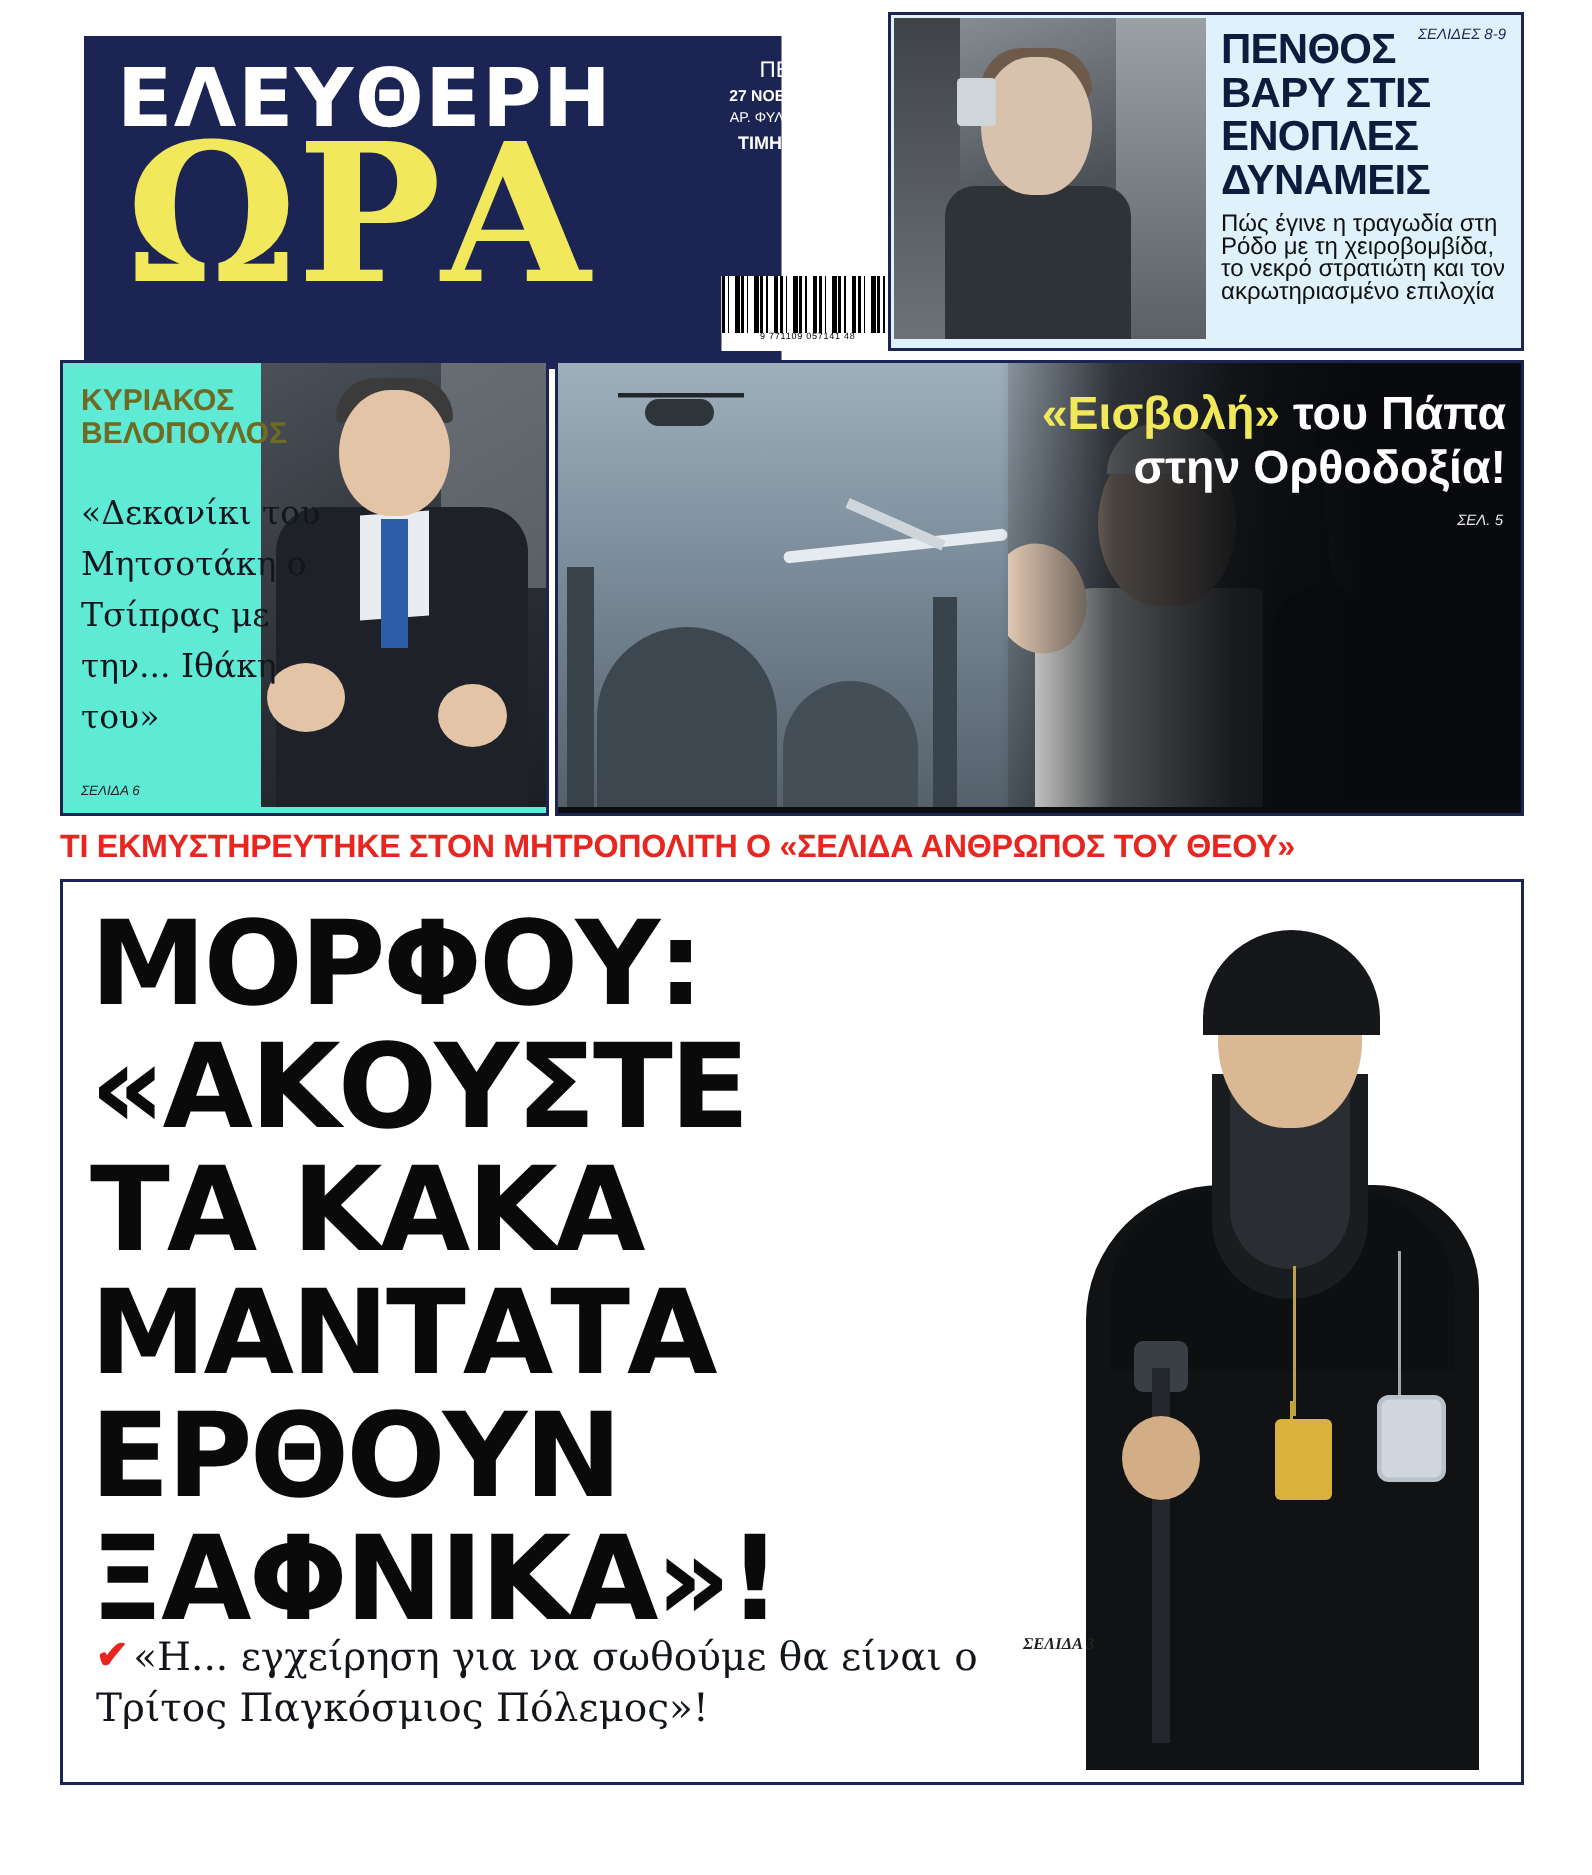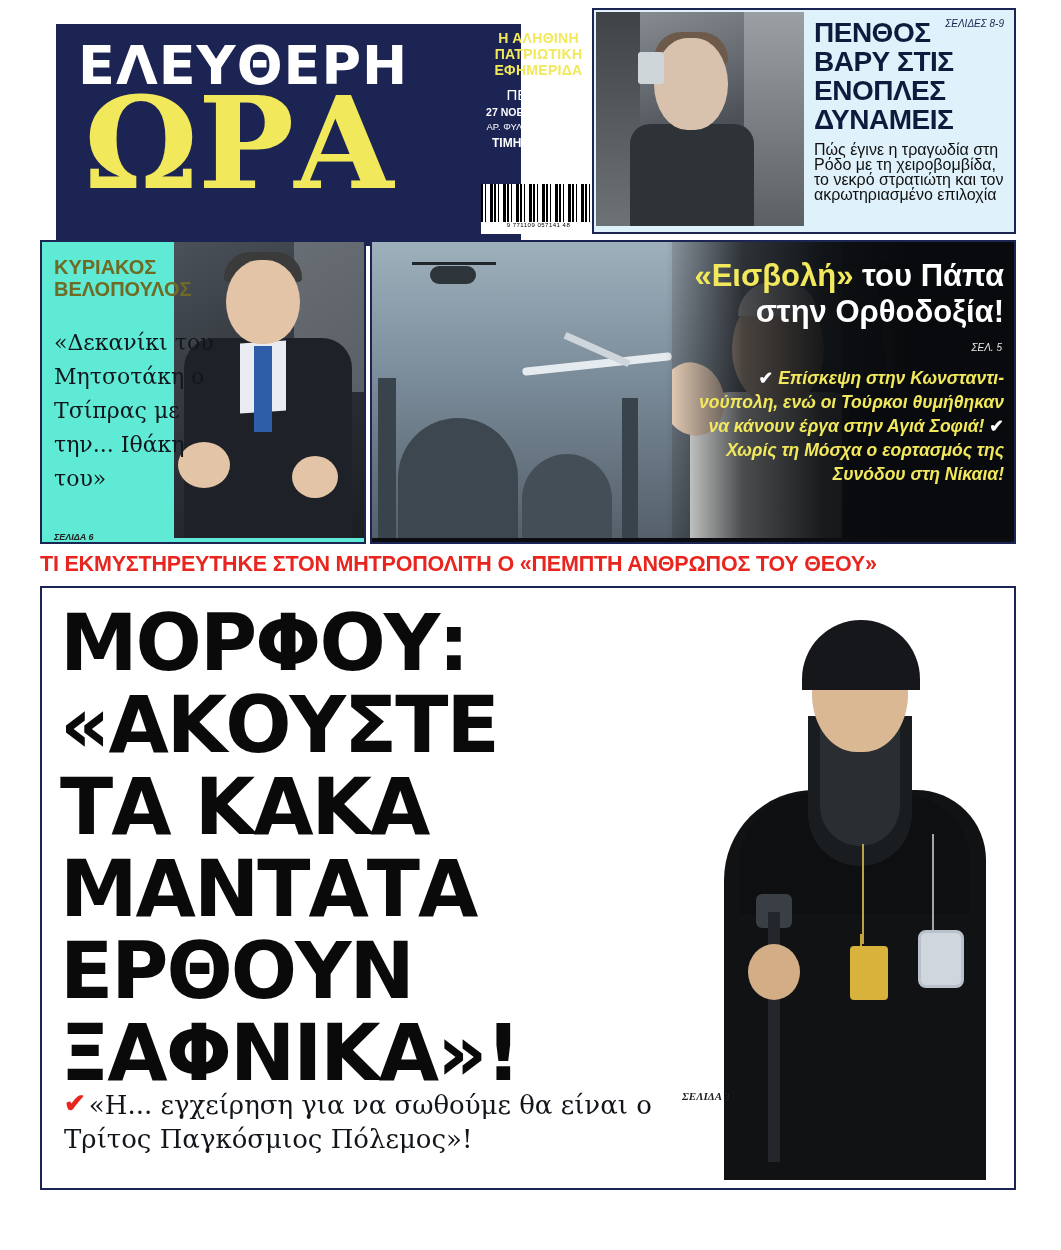--- a/index.html
+++ b/index.html
@@ -45,21 +45,21 @@
   .vp-wall{position:absolute;right:0;top:0;width:70px;height:150px;background:#8d939a;opacity:.5;}
   .vp-head{position:absolute;left:52px;top:18px;width:74px;height:84px;border-radius:48%/52%;background:#e3c4a6;}
   .vp-hair{position:absolute;left:50px;top:10px;width:78px;height:30px;border-radius:40px 40px 6px 6px;background:#3b3b3b;}
   .vp-suit{position:absolute;left:10px;top:96px;width:168px;height:200px;background:#1e2228;border-radius:30px 30px 0 0;}
   .vp-shirt{position:absolute;left:66px;top:100px;width:46px;height:70px;background:#e9edf1;transform:skewY(-4deg);}
   .vp-tie{position:absolute;left:80px;top:104px;width:18px;height:86px;background:#2e5ea8;}
   .vp-hand{position:absolute;left:4px;top:200px;width:52px;height:46px;border-radius:50%;background:#e3c4a6;}
   .vp-hand2{position:absolute;left:118px;top:214px;width:46px;height:42px;border-radius:50%;background:#e3c4a6;}
   .velo-name{position:absolute;left:12px;top:14px;width:150px;font-size:20px;line-height:22px;font-weight:bold;color:#6f6a24;}
   .velo-quote{position:absolute;left:12px;top:84px;width:160px;font-size:22px;line-height:34px;color:#11161c;font-family:"DejaVu Serif",serif;}
-  .velo-page{position:absolute;left:12px;bottom:0;font-size:9px;font-style:italic;font-weight:bold;color:#222;}
+  .velo-page{position:absolute;left:12px;bottom:10px;font-size:9px;font-style:italic;font-weight:normal;color:#222;}
 
   
   .pope{position:absolute;left:370px;top:240px;width:642px;height:300px;border:2px solid #1b2453;overflow:hidden;background:#0b0d10;}
   .pope-photo{position:absolute;left:0;top:0;width:330px;height:296px;overflow:hidden;}
   .pp-sky{position:absolute;inset:0;background:linear-gradient(180deg,#9fb0bd 0%,#7b8c9a 45%,#55606b 100%);}
   .pp-dome{position:absolute;left:26px;bottom:0;width:120px;height:120px;border-radius:60px 60px 0 0;background:#3c4750;}
   .pp-dome2{position:absolute;left:150px;bottom:0;width:90px;height:84px;border-radius:45px 45px 0 0;background:#434e57;}
   .pp-tower{position:absolute;left:6px;bottom:0;width:18px;height:160px;background:#39434b;}
   .pp-tower2{position:absolute;left:250px;bottom:0;width:16px;height:140px;background:#39434b;}
   .pp-plane{position:absolute;left:150px;top:118px;width:150px;height:8px;background:#e6ebef;transform:rotate(-6deg);border-radius:4px;}
@@ -118,21 +118,20 @@
 <body>
 
 <div class="page">
 
   <div class="masthead">
     <div class="logo-wrap">
       <div class="logo-top">ΕΛΕΥΘΕΡΗ</div>
       <div class="logo-bottom">ΩΡΑ</div>
     </div>
     <div class="head-right">
-      <div class="hr-l1">Η ΑΛΗΘΙΝΗ ΠΑΤΡΙΩΤΙΚΗ ΕΦΗΜΕΡΙΔΑ</div>
       <div class="hr-date">ΠΕΜΠΤΗ</div>
       <div class="hr-date2">27 ΝΟΕΜΒΡΙΟΥ 2025</div>
       <div class="hr-iss">ΑΡ. ΦΥΛΛΟΥ 6786 (13386)</div>
       <div class="hr-price">ΤΙΜΗ 1,20 ΕΥΡΩ</div>
     </div>
     <div class="barcode">
       <div class="bars"></div>
       <div class="num">9 771109 057141      48</div>
     </div>
   </div>
@@ -197,30 +196,24 @@
         <div class="pr-face"></div>
         <div class="pr-hat"></div>
     </div>
     <div class="pope-overlay"></div>
     <div class="pope-title">
       <em>«Εισβολή»</em>
       <span>του Πάπα</span><br>
       <span>στην Ορθοδοξία!</span>
     </div>
     <div class="pope-sel">ΣΕΛ. 5</div>
-    <div class="pope-bullets">
-      <span class="tick">✔</span>
-      <span>Επίσκεψη στην Κωνσταντι-νούπολη, ενώ οι Τούρκοι θυμήθηκαν να κάνουν έργα στην Αγιά Σοφιά!</span>
-      <span class="tick">✔</span>
-      <span>Χωρίς τη Μόσχα ο εορτασμός της Συνόδου στη Νίκαια!</span>
-    </div>
   </div>
 
   <div class="redbanner">
-    <div class="rb-text">ΤΙ ΕΚΜΥΣΤΗΡΕΥΤΗΚΕ ΣΤΟΝ ΜΗΤΡΟΠΟΛΙΤΗ Ο «ΠΕΜΠΤΗ ΑΝΘΡΩΠΟΣ ΤΟΥ ΘΕΟΥ»</div>
+    <div class="rb-text">ΤΙ ΕΚΜΥΣΤΗΡΕΥΤΗΚΕ ΣΤΟΝ ΜΗΤΡΟΠΟΛΙΤΗ Ο «ΣΕΛΙΔΑ ΑΝΘΡΩΠΟΣ ΤΟΥ ΘΕΟΥ»</div>
   </div>
 
   <div class="main">
     <div class="main-head">
       <span>ΜΟΡΦΟΥ: «ΑΚΟΥΣΤΕ</span>
       <span>ΤΑ ΚΑΚΑ ΜΑΝΤΑΤΑ</span>
       <span>ΕΡΘΟΥΝ ΞΑΦΝΙΚΑ»!</span>
     </div>
 
     <div class="monk">

